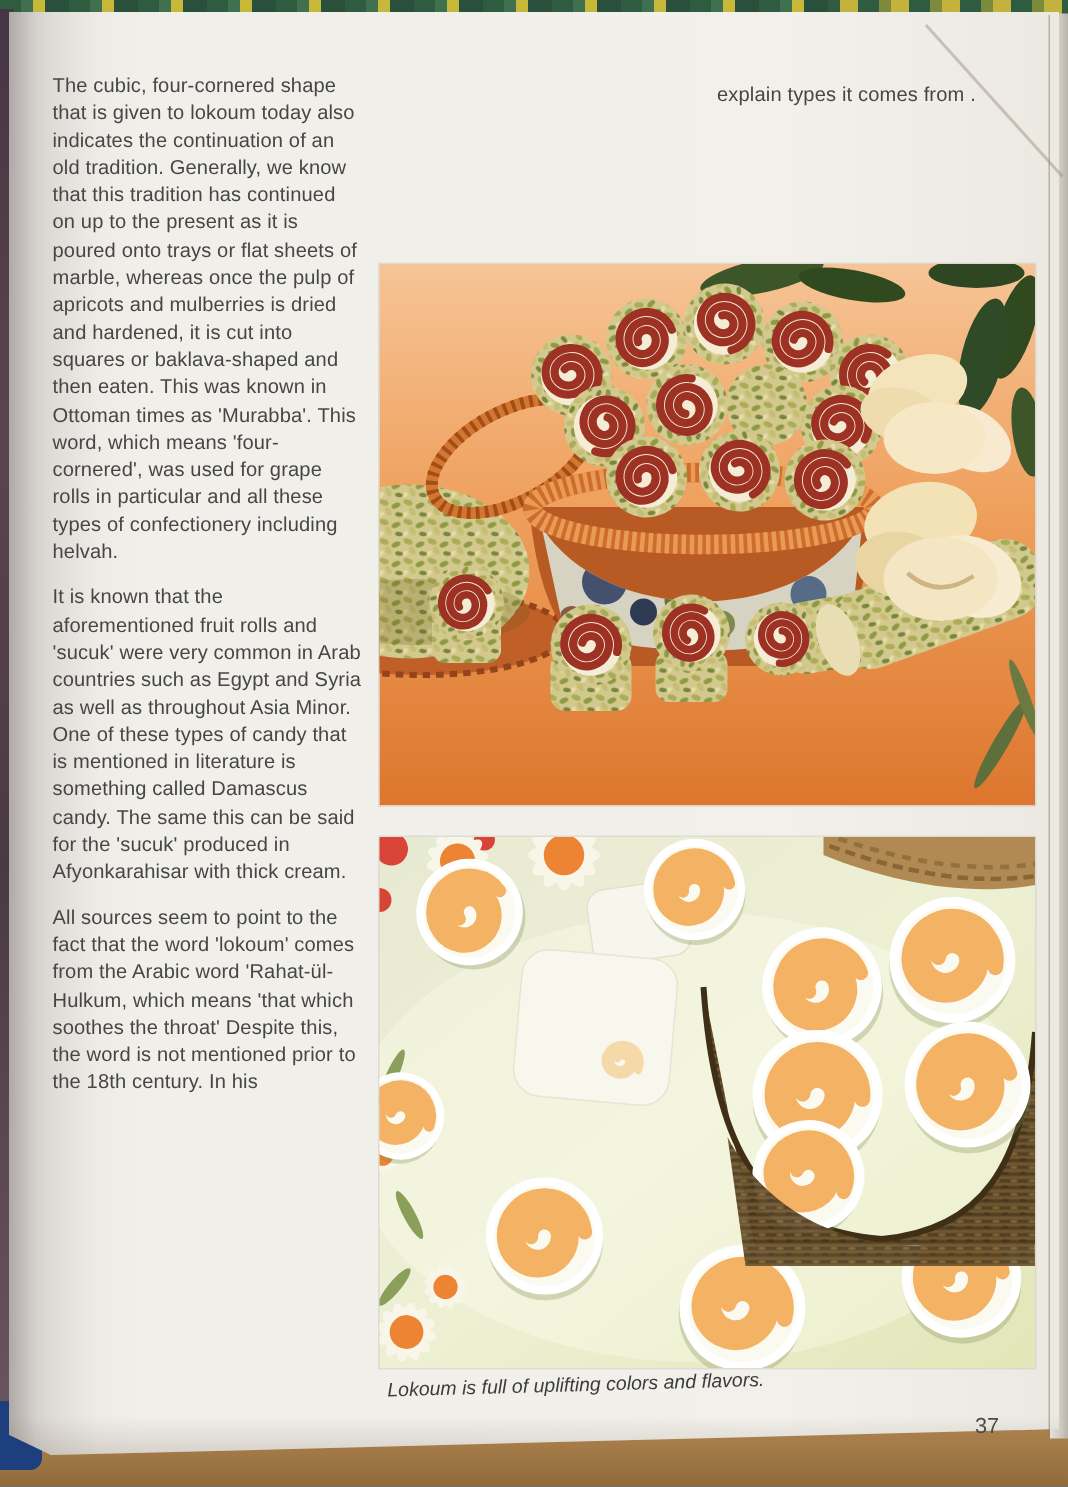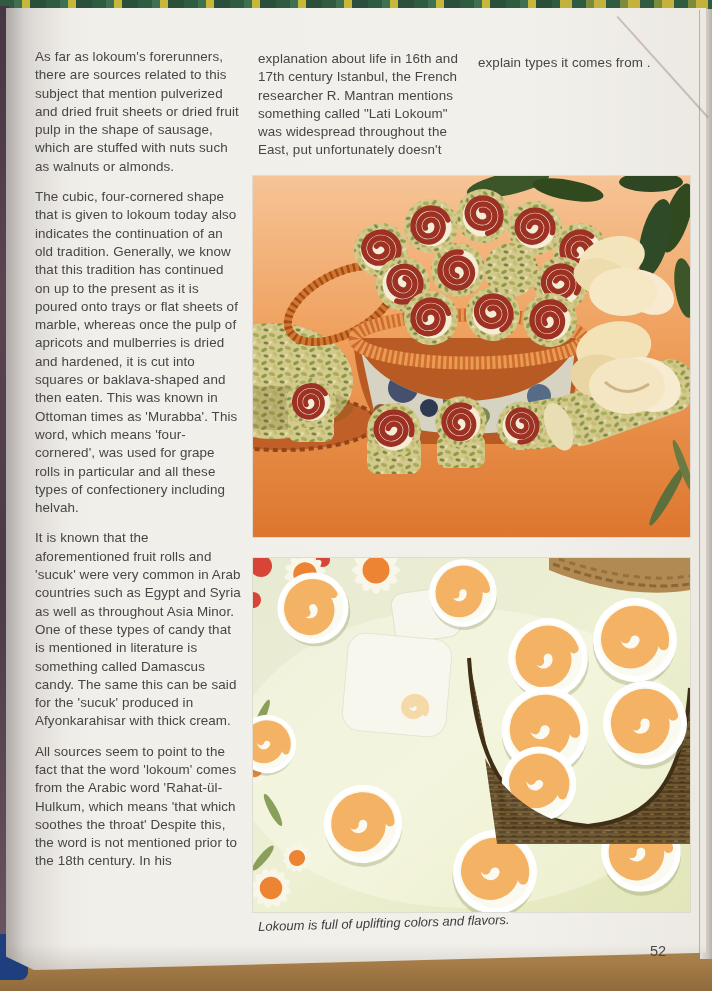--- a/index.html
+++ b/index.html
@@ -52,27 +52,23 @@
   <div class="fabric-top2"></div>
   <div class="spine-left"></div>
   <div class="navy-corner"></div>
   <div class="page-stack"></div>
 
   <div class="page"></div>
   <div class="crease"></div>
   <div class="page-edge-line"></div>
 
   <div class="col col-left">
-    <p>As far as lokoum's forerunners, there are sources related to this subject that mention pulverized and dried fruit sheets or dried fruit pulp in the shape of sausage, which are stuffed with nuts such as walnuts or almonds.</p>
     <p>The cubic, four-cornered shape that is given to lokoum today also indicates the continuation of an old tradition.  Generally, we know that this tradition has continued on up to the present as it is poured onto trays or flat sheets of marble, whereas once the pulp of apricots and mulberries is dried and hardened, it is cut into squares or baklava-shaped and then eaten. This was known in Ottoman times as 'Murabba'. This word, which means 'four-cornered', was used for grape rolls in particular and all these types of confectionery including helvah.</p>
     <p>It is known that the aforementioned fruit rolls and 'sucuk' were very common in Arab countries such as Egypt and Syria as well as throughout Asia Minor.  One of these types of candy that is mentioned in literature is something called Damascus candy. The same this can be said for the 'sucuk' produced in Afyonkarahisar with thick cream.</p>
     <p>All sources seem to point to the fact that the word 'lokoum' comes from the Arabic word 'Rahat-ül-Hulkum, which means 'that which soothes the throat'  Despite this, the word is not mentioned prior to the 18th century.  In his</p>
-  </div>
-  <div class="col col-mid">
-    <p>explanation about life in 16th and 17th century Istanbul, the French researcher R. Mantran mentions something called "Lati Lokoum" was widespread throughout the East, put unfortunately doesn't</p>
   </div>
   <div class="col col-right">
     <p>explain types it comes from .</p>
   </div>
 
   <div class="photo photo-top">
   <svg width="437" height="361" viewBox="0 0 437 361">
     <defs>
       <linearGradient id="bg1" x1="0" y1="0" x2="0" y2="1">
         <stop offset="0" stop-color="#f6c496"></stop>
@@ -273,14 +269,14 @@
 
     <g>
       <path d="M296 0 L437 0 L437 32 C392 40 340 30 296 12 Z" fill="#b08a52"></path>
       <path d="M300 6 C350 24 395 32 437 26" fill="none" stroke="#8a6536" stroke-width="3" stroke-dasharray="7 4"></path>
       <path d="M306 1 C352 17 398 24 437 18" fill="none" stroke="#93703c" stroke-width="3" stroke-dasharray="6 5"></path>
     </g>
   </svg>
   </div>
 
   <div class="caption">Lokoum is full of uplifting colors and flavors.</div>
-  <div class="page-num">52</div>
+  <div class="page-num">37</div>
 </div>
 
 </body></html>

